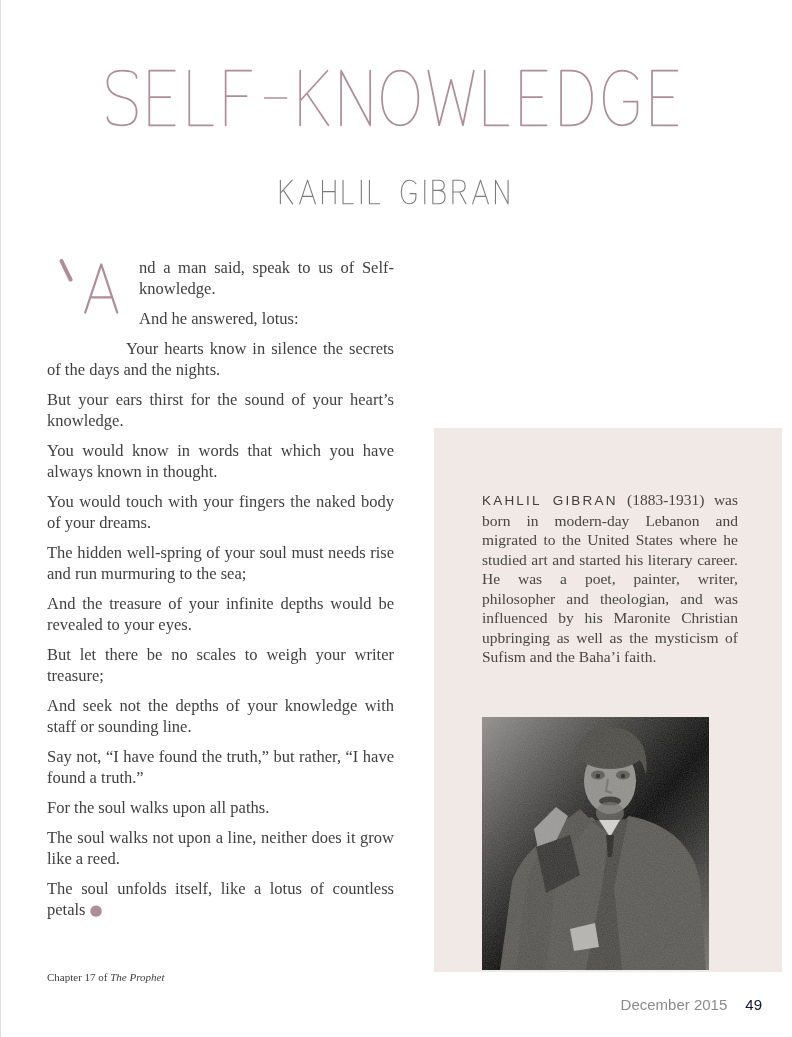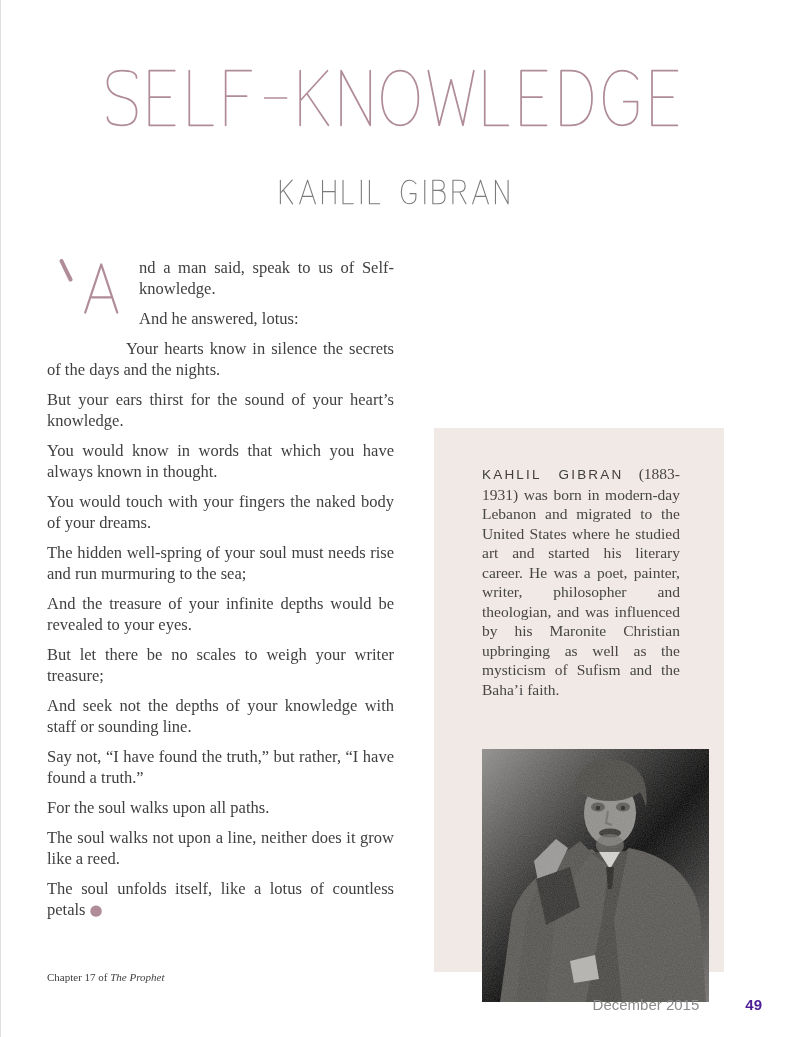--- a/index.html
+++ b/index.html
@@ -30,43 +30,43 @@
   }
   .quote-mark{margin-top:0px;flex:none;}
   .dropcap-letter{flex:none;margin-top:3px;}
   .end-dot{color:var(--accent);font-size:15px;margin-left:4px;font-family:"DejaVu Sans",sans-serif;}
   .chapter-note{
     position:absolute;left:46px;top:971px;
     font-size:11px;color:#3f3f3f;margin:0;
   }
   
   .sidebar{
-    position:absolute;left:433px;top:428px;width:290px;height:544px;
+    position:absolute;left:433px;top:428px;width:348px;height:544px;
     background:var(--sidebar-bg);box-sizing:border-box;
-    padding:36px 44px 0 48px;
+    padding:62px 44px 0 48px;
   }
   .bio{
     margin:0;font-size:15.5px;line-height:19.5px;color:#474645;
     text-align:justify;
   }
   .bio-lead{
     font-family:"Liberation Sans", sans-serif;
     font-size:13.5px;letter-spacing:2.2px;color:#3f3e3d;
   }
   .portrait{
     margin:50px 0 0 0;width:227px;height:253px;display:block;
   }
   
   .footer{
     position:absolute;top:996px;right:30px;
-    display:flex;align-items:baseline;gap:46px;
+    display:flex;align-items:baseline;gap:18px;
     font-family:"Liberation Sans", sans-serif;font-size:15px;padding-left:15px;
   }
   .footer-issue{color:#8b8b8b;}
-  .footer-page{color:#4c1d95;font-weight:700;}
+  .footer-page{color:#0f172a;font-weight:400;}
 </style>
 </head>
 <body>
 
 <div class="page">
 
   <div class="title-wrap"><svg viewBox="0 0 647 66" style="height:60px;width:588.2px" fill="none" stroke="#b08c98" stroke-width="1.9" stroke-linecap="round" stroke-linejoin="round">
         <path d="M36,8 C36,2 30,0 20,0 C9,0 4,5 4,13 C4,22 11,27 20,29 C30,31 36,36 36,45 C36,55 31,60 20,60 C9,60 4,57 4,51" transform="translate(2,3)"></path>
         <path d="M32,0 L4,0 L4,60 L32,60 M4,29 L27,29" transform="translate(48,3)"></path>
         <path d="M4,0 L4,60 L30,60" transform="translate(92,3)"></path>

